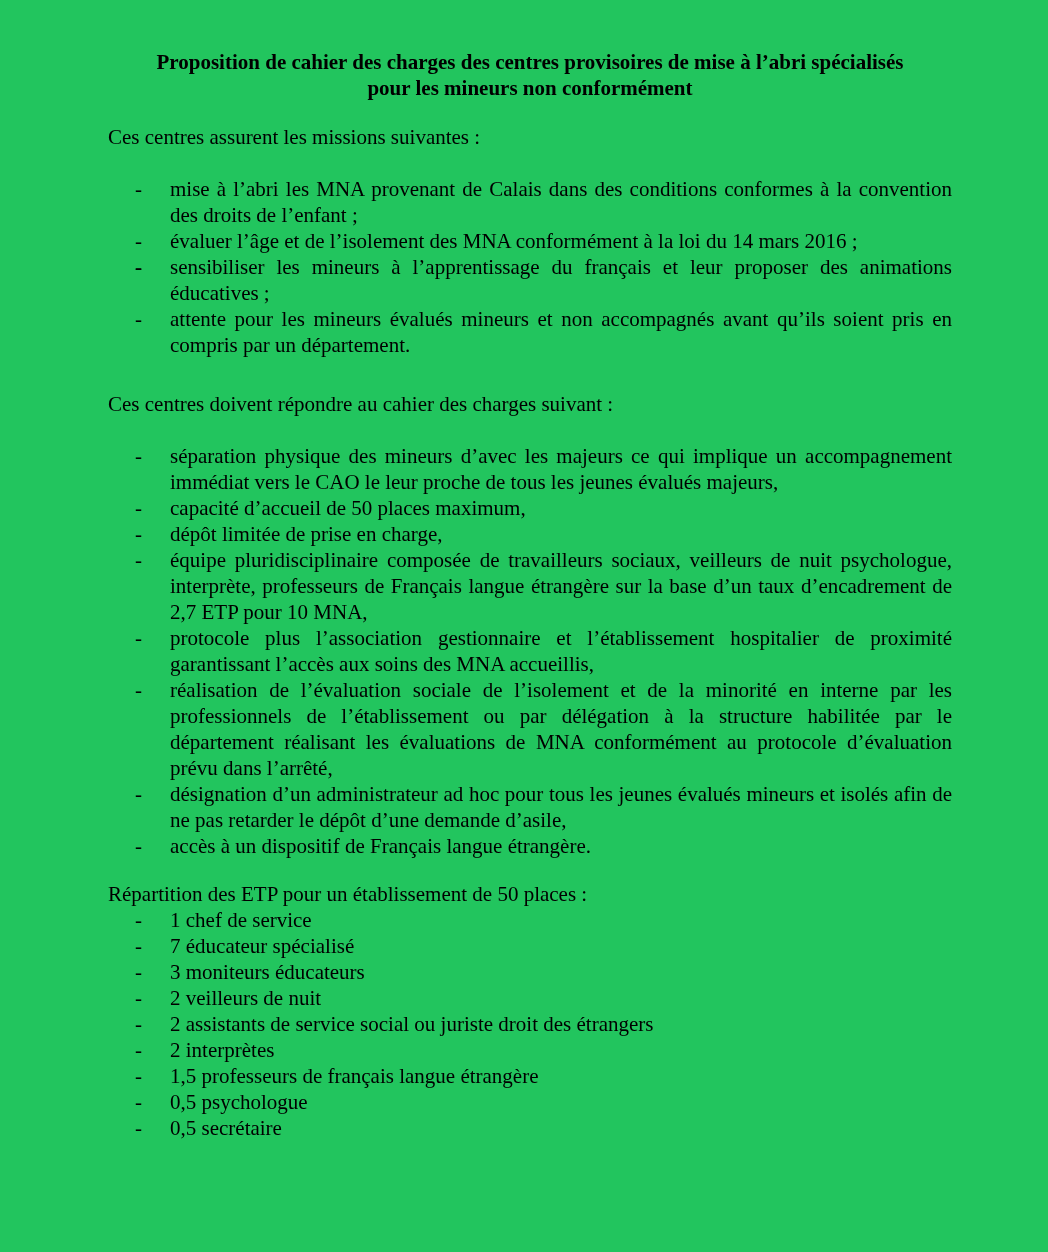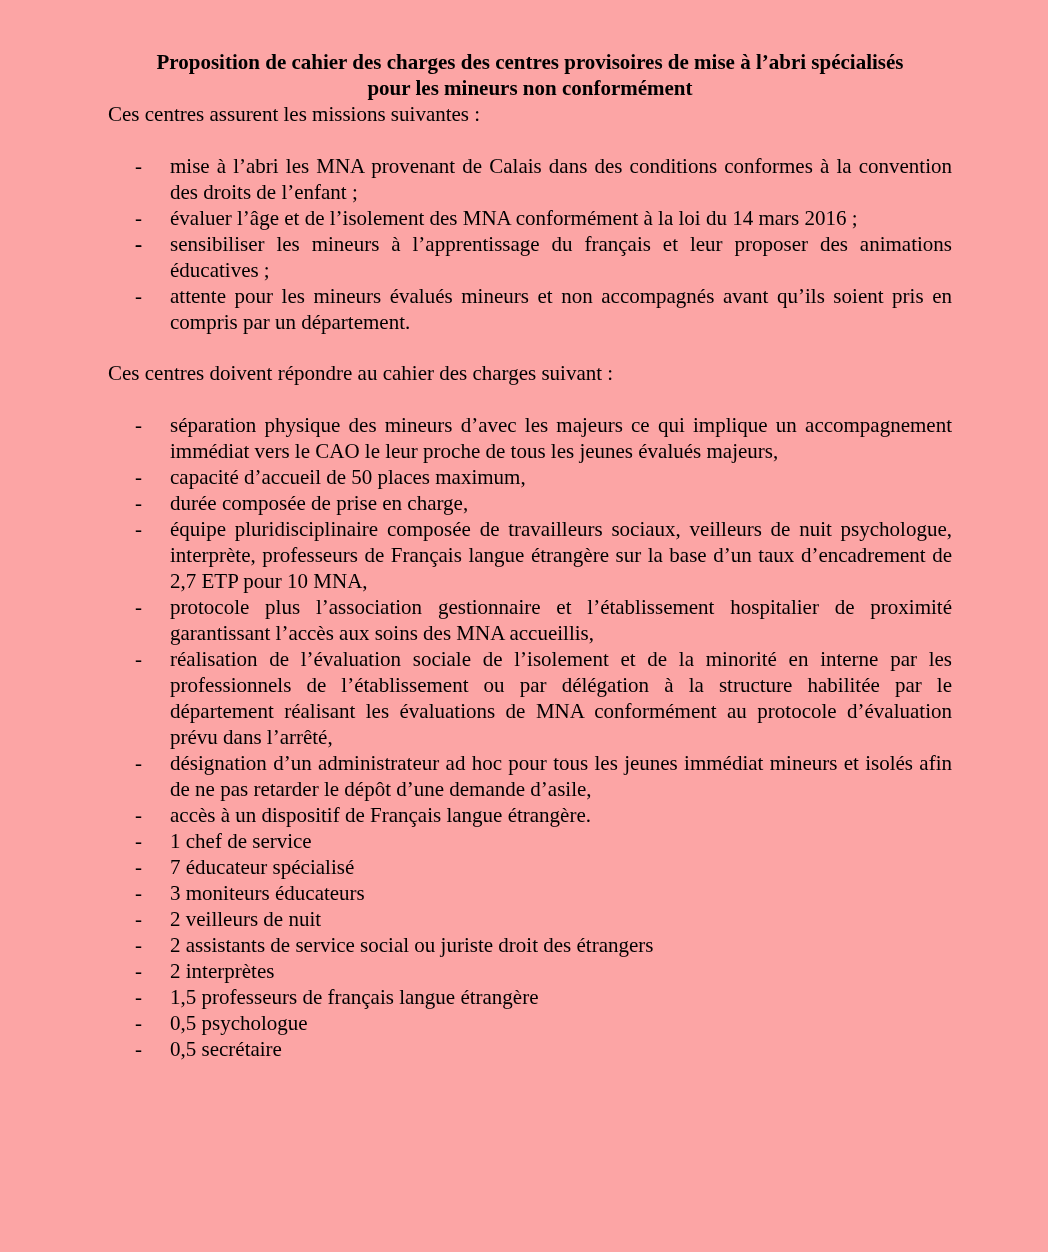--- a/index.html
+++ b/index.html
@@ -10,31 +10,31 @@
     color: #000000;
     font-family: "Liberation Serif", "DejaVu Serif", serif;
     font-size: 21px;
     line-height: 26px;
   }
   .page {
     width: 1048px;
     height: 1252px;
     padding: 49px 96px 0 108px;
     overflow: hidden;
-    background: #fca5a5;
+    background: #22c55e;
   }
   .title {
     font-size: 21px;
     font-weight: 700;
     text-align: center;
     line-height: 26px;
   }
   .title-line { display: block; }
-  .para { }
-  .para-cahier { margin-top: 25px; }
+  .para { margin-top: 23px; }
+  .para-cahier { margin-top: 33px; }
   .para-etp { margin-top: 22px; }
   .list { list-style: none; margin-top: 26px; }
   .list-etp { margin-top: 0; }
   .item {
     position: relative;
     padding-left: 62px;
     text-align: justify;
   }
   .list-etp .item { text-align: left; }
   .dash {
@@ -83,44 +83,45 @@
     <li class="item">
       <span class="dash">-</span>
       <span class="item-text">séparation physique des mineurs d’avec les majeurs ce qui implique un accompagnement immédiat vers le CAO le leur proche de tous les jeunes évalués majeurs,</span>
     </li>
     <li class="item">
       <span class="dash">-</span>
       <span class="item-text">capacité d’accueil de 50 places maximum,</span>
     </li>
     <li class="item">
       <span class="dash">-</span>
-      <span class="item-text">durée composée de prise en charge,</span>
+      <span class="item-text">dépôt limitée de prise en charge,</span>
     </li>
     <li class="item">
       <span class="dash">-</span>
       <span class="item-text">équipe pluridisciplinaire composée de travailleurs sociaux, veilleurs de nuit psychologue, interprète, professeurs de Français langue étrangère sur la base d’un taux d’encadrement de 2,7 ETP pour 10 MNA,</span>
     </li>
     <li class="item">
       <span class="dash">-</span>
       <span class="item-text">protocole plus l’association gestionnaire et l’établissement hospitalier de proximité garantissant l’accès aux soins des MNA accueillis,</span>
     </li>
     <li class="item">
       <span class="dash">-</span>
       <span class="item-text">réalisation de l’évaluation sociale de l’isolement et de la minorité en interne par les professionnels de l’établissement ou par délégation à la structure habilitée par le département réalisant les évaluations de MNA conformément au protocole d’évaluation prévu dans l’arrêté,</span>
     </li>
     <li class="item">
       <span class="dash">-</span>
-      <span class="item-text">désignation d’un administrateur ad hoc pour tous les jeunes immédiat mineurs et isolés afin de ne pas retarder le dépôt d’une demande d’asile,</span>
+      <span class="item-text">désignation d’un administrateur ad hoc pour tous les jeunes évalués mineurs et isolés afin de ne pas retarder le dépôt d’une demande d’asile,</span>
     </li>
     <li class="item">
       <span class="dash">-</span>
       <span class="item-text">accès à un dispositif de Français langue étrangère.</span>
     </li>
   </ul>
 
+  <p class="para para-etp">Répartition des ETP pour un établissement de 50 places&nbsp;:</p>
 
   <ul class="list list-etp">
     <li class="item">
       <span class="dash">-</span>
       <span class="item-text">1 chef de service</span>
     </li>
     <li class="item">
       <span class="dash">-</span>
       <span class="item-text">7 éducateur spécialisé</span>
     </li>

